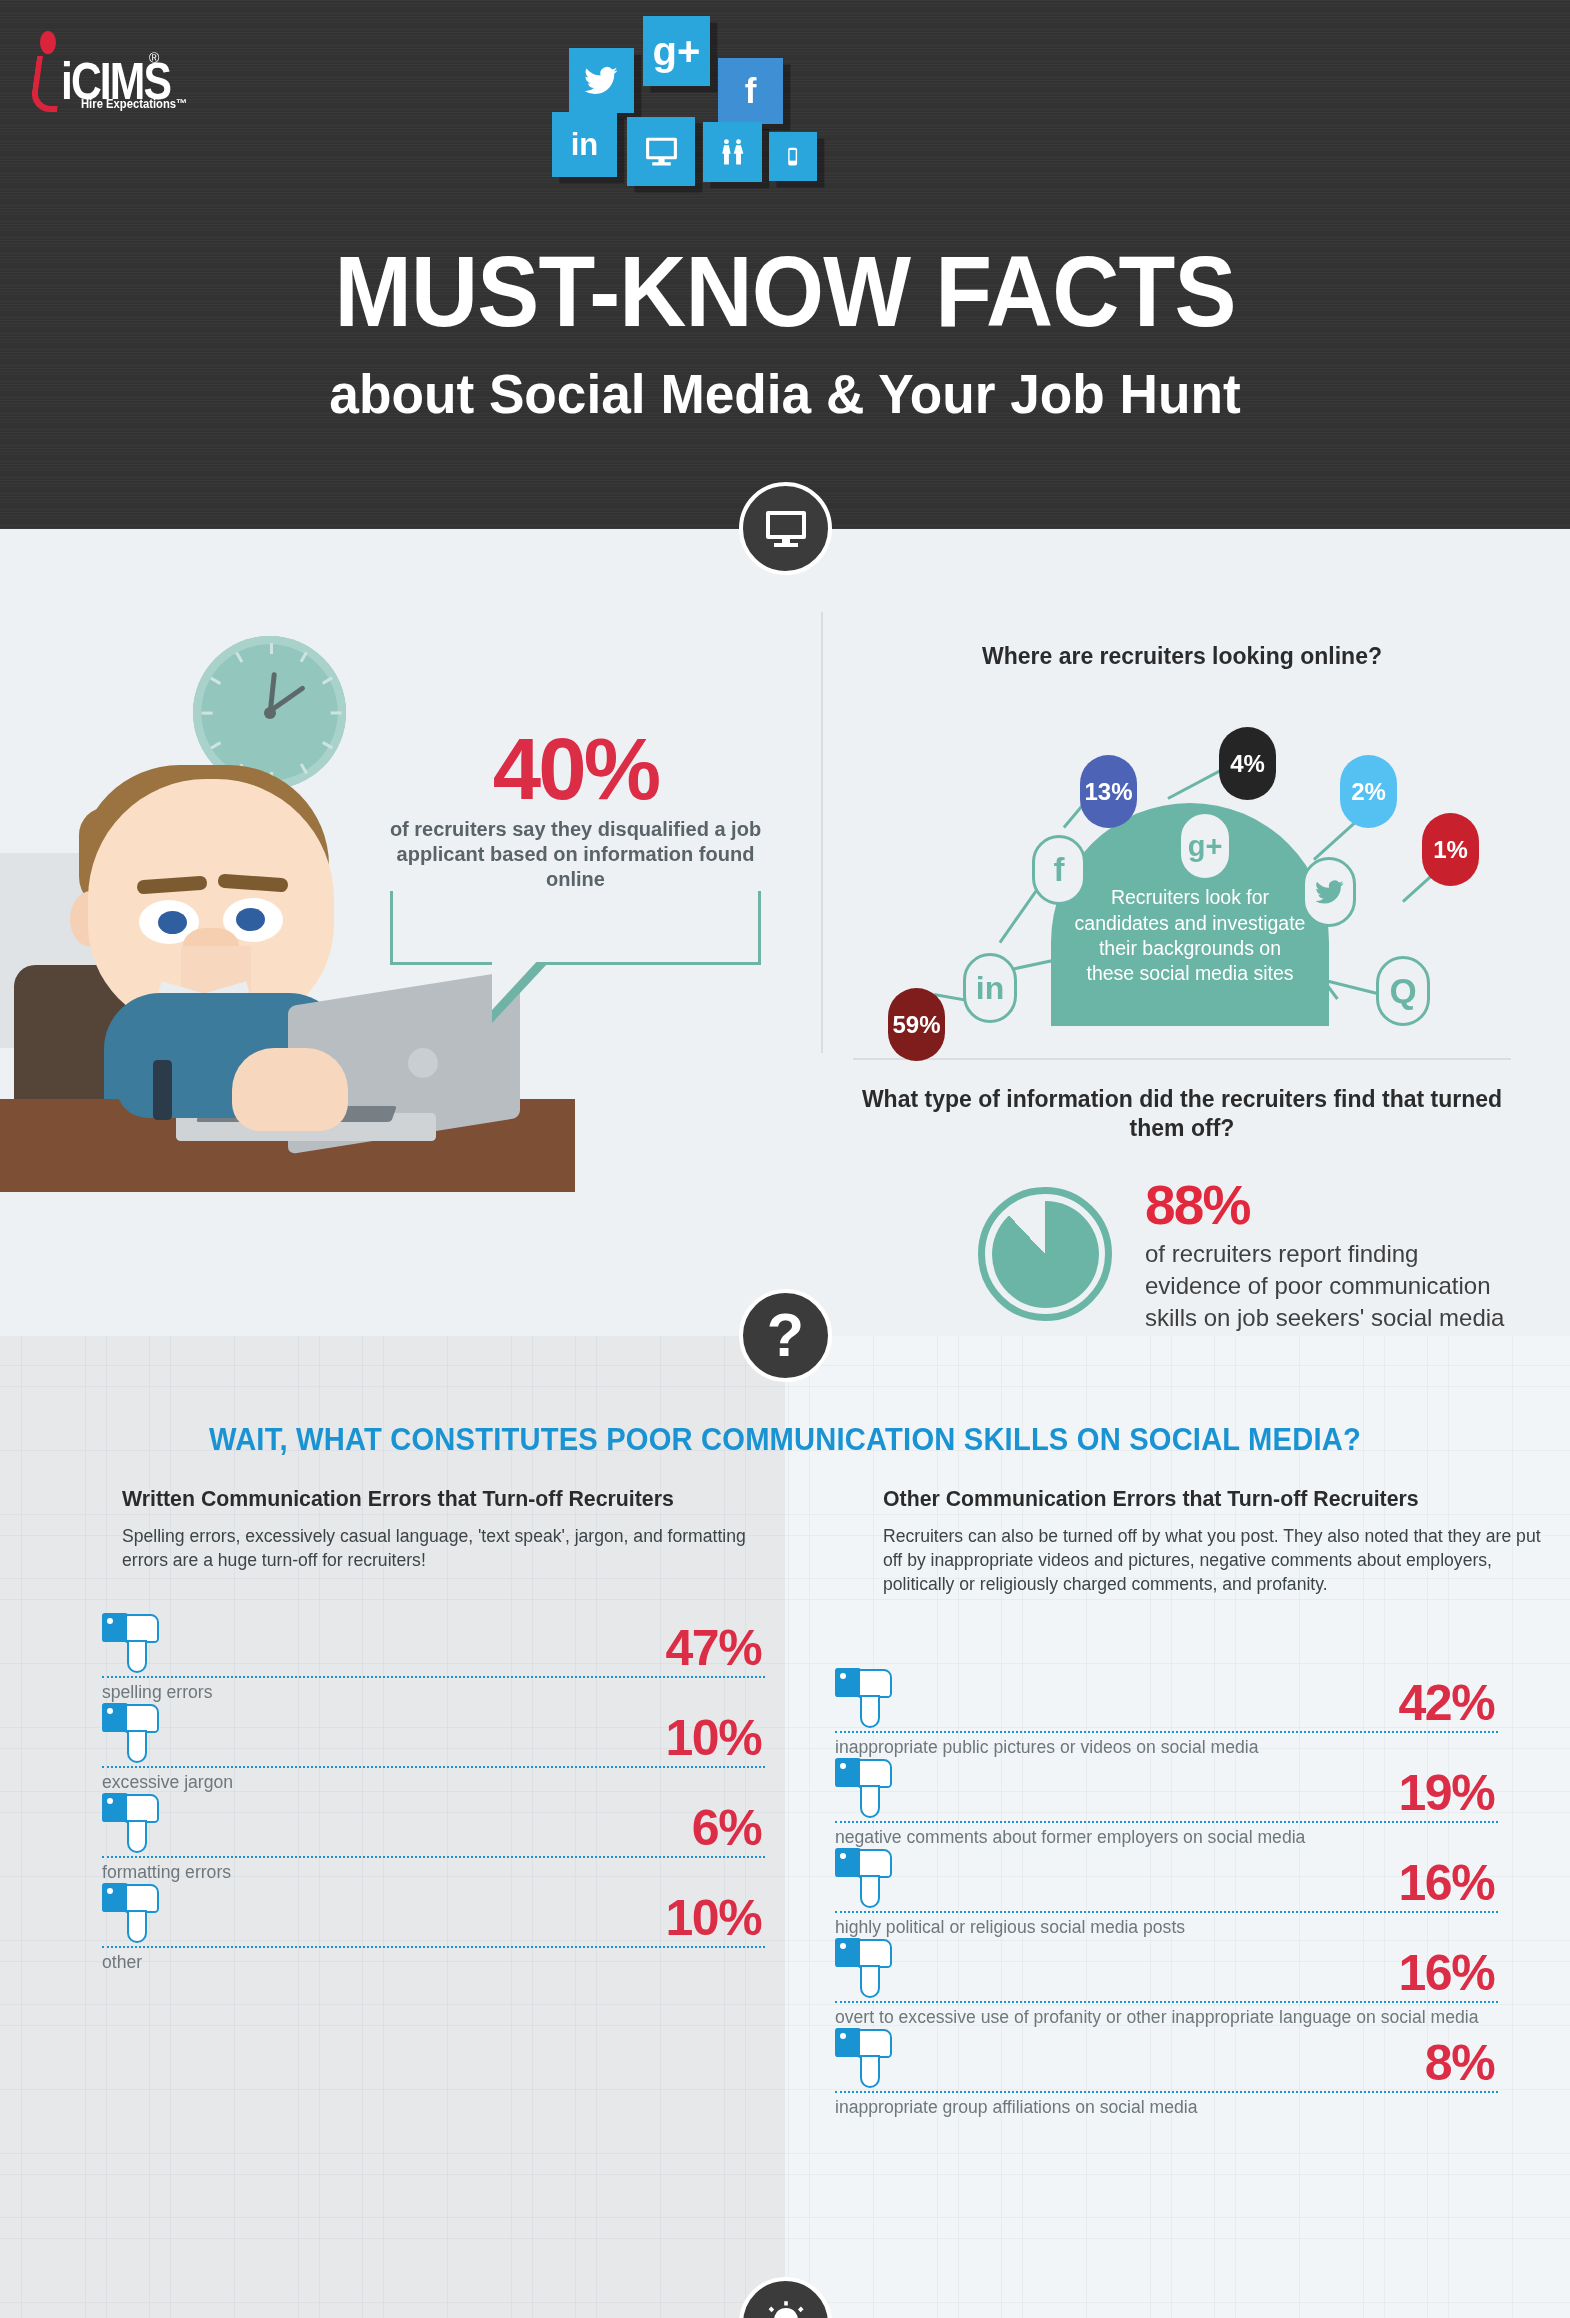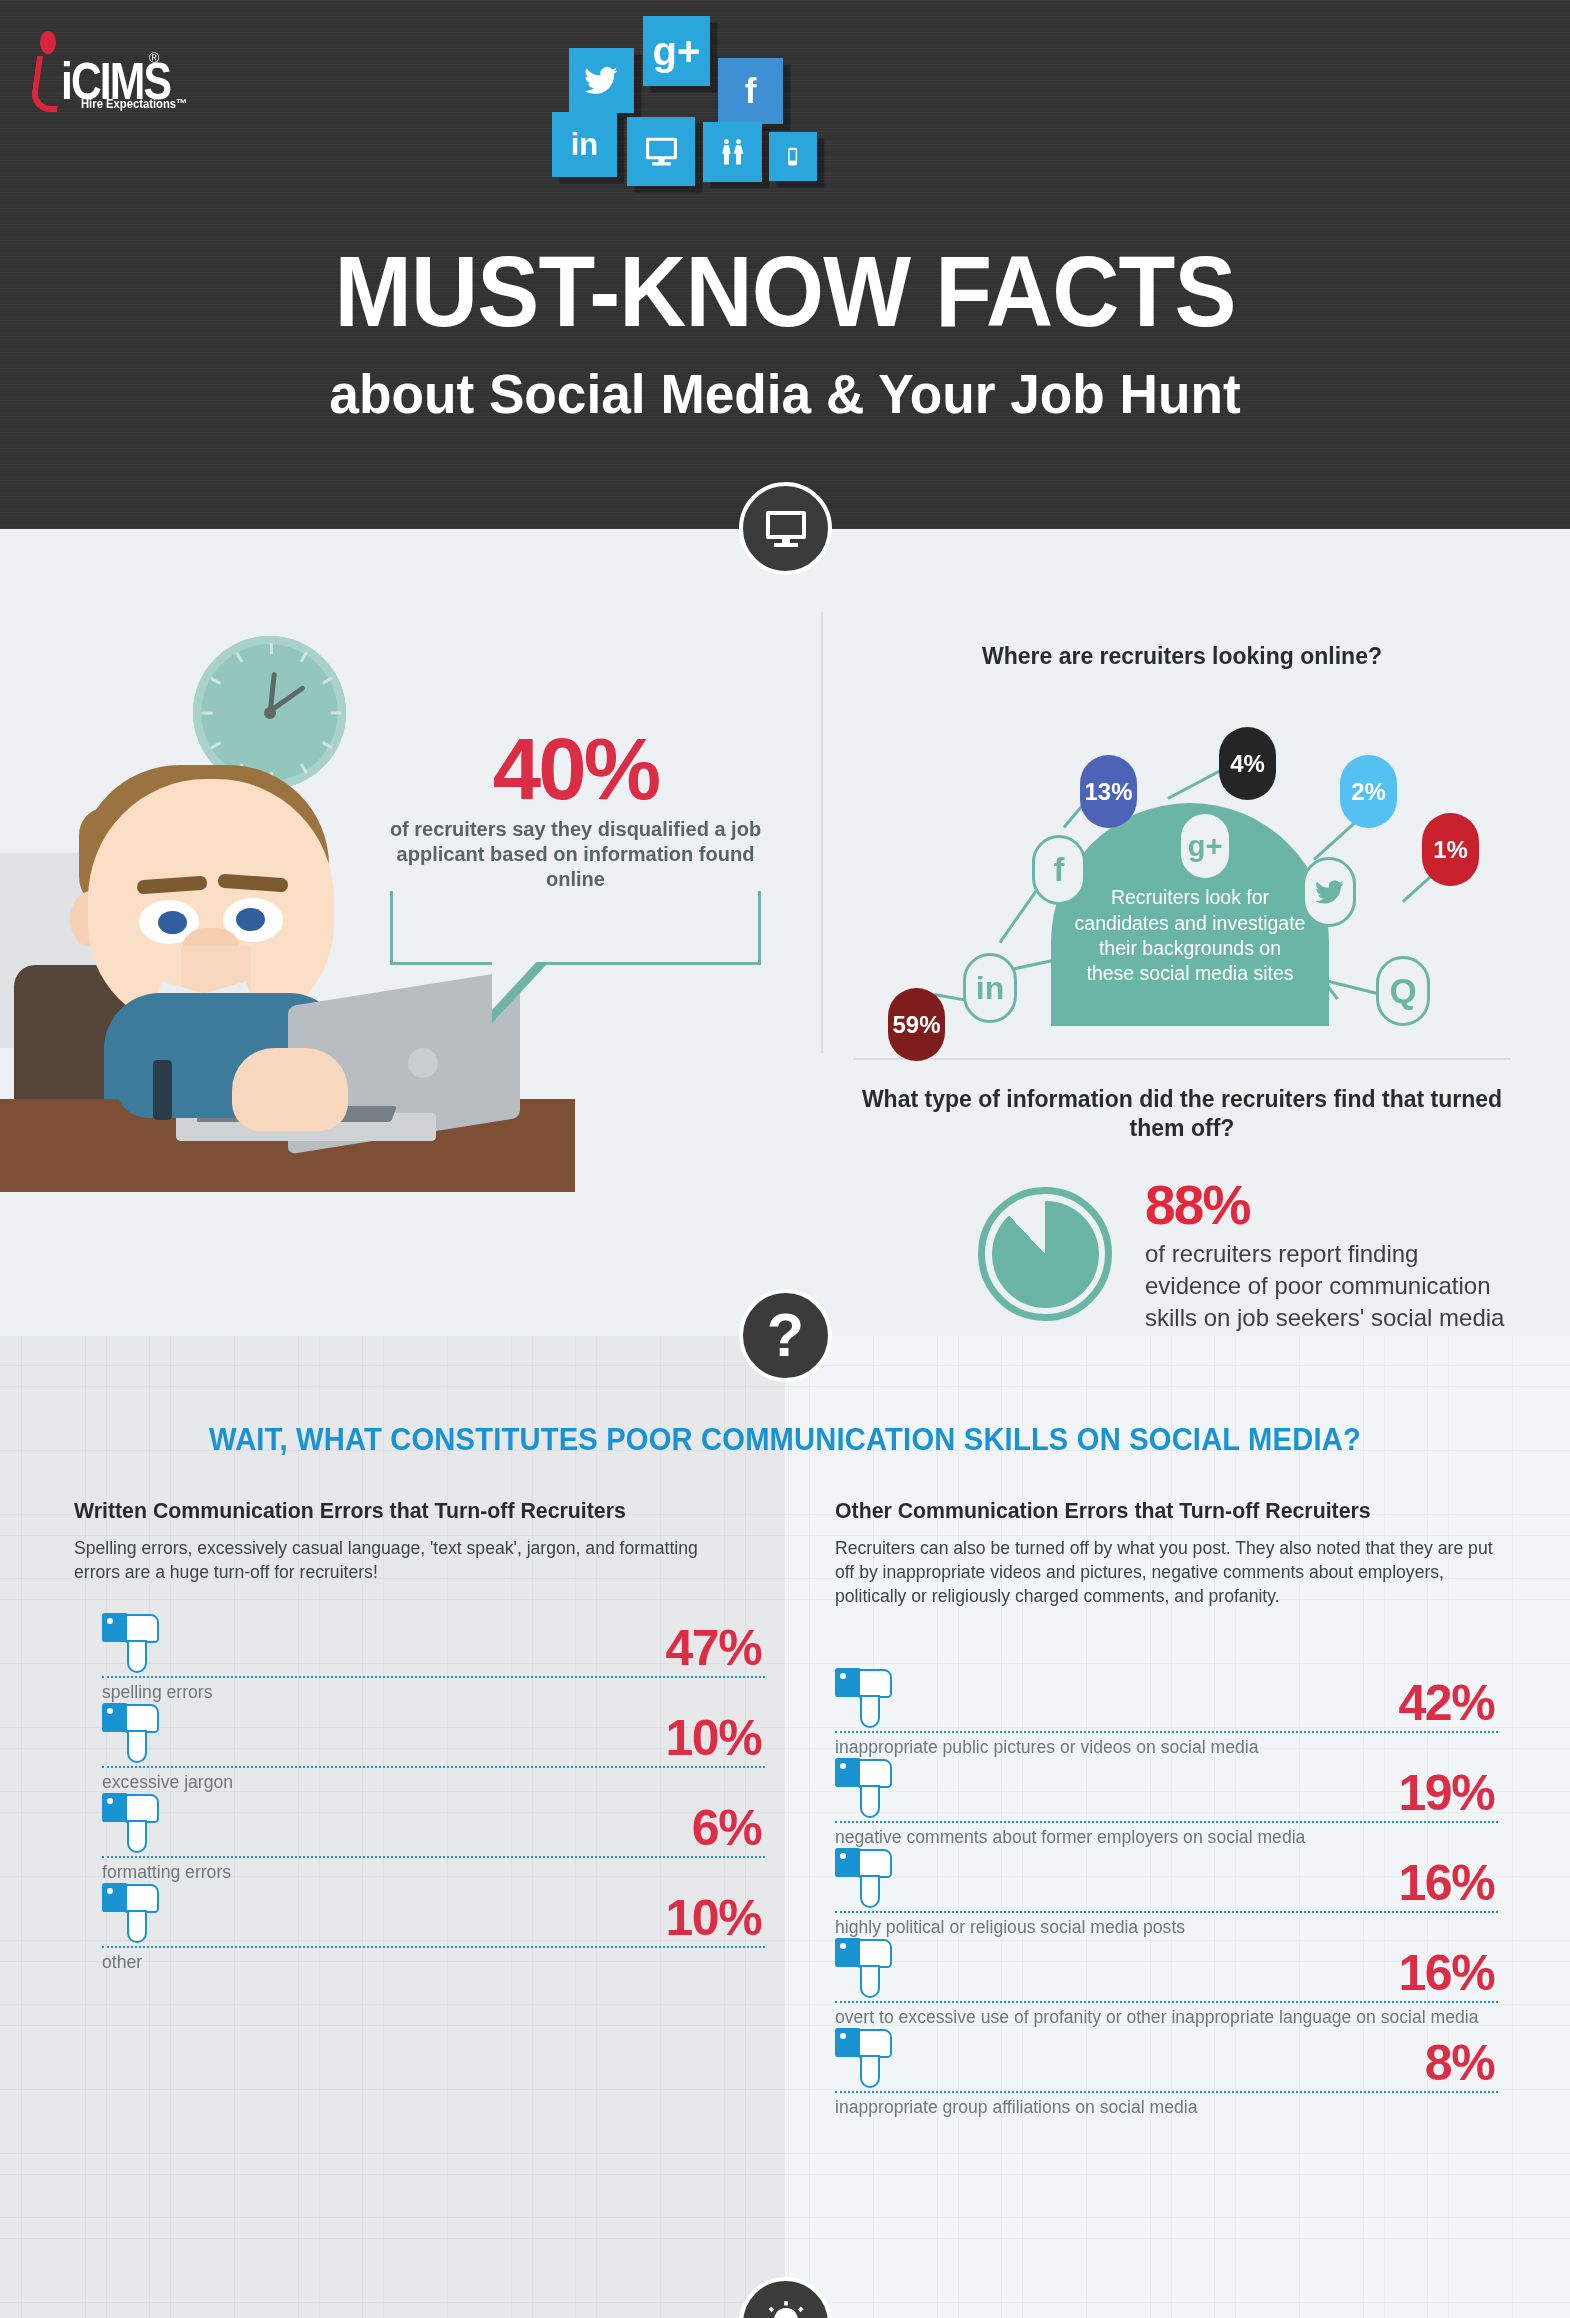--- a/index.html
+++ b/index.html
@@ -170,21 +170,21 @@
     background:
       repeating-linear-gradient(90deg, rgba(150,165,180,.11) 0 0.5px, transparent 0.5px 21.3px),
       repeating-linear-gradient(0deg, rgba(150,165,180,.11) 0 0.5px, transparent 0.5px 21.3px),
       linear-gradient(90deg,#e6e8ea 0 50%, #f2f5f7 50% 100%);
   }
   .sec2-title {
     position:absolute; left:0; top:86px; width:1570px; text-align:center;
     color:#1a93d3; font-size:31px; font-weight:bold; letter-spacing:0.2px;
     transform:scaleX(.94);
   }
-  .col { position:absolute; top:163px; width:663px; }
+  .col { position:absolute; top:151px; width:663px;margin-left:48px; }
   .col-l { left:74px; }
   .col-r { left:835px; }
   .col h3 { color:#2b2b2b; font-size:21.3px; font-weight:bold; margin-bottom:13px; }
   .col p.intro { color:#3c4447; font-size:17.6px; line-height:1.35; }
 
   .rows { position:absolute; top:0; width:663px; }
   .rows-l { left:74px; top:1614px; }
   .rows-r { left:835px; top:1669px; }
   .row { position:relative; margin-bottom:0; }
   .row .line { position:relative; height:64px; border-bottom:2.3px dotted #1a93d3; }

